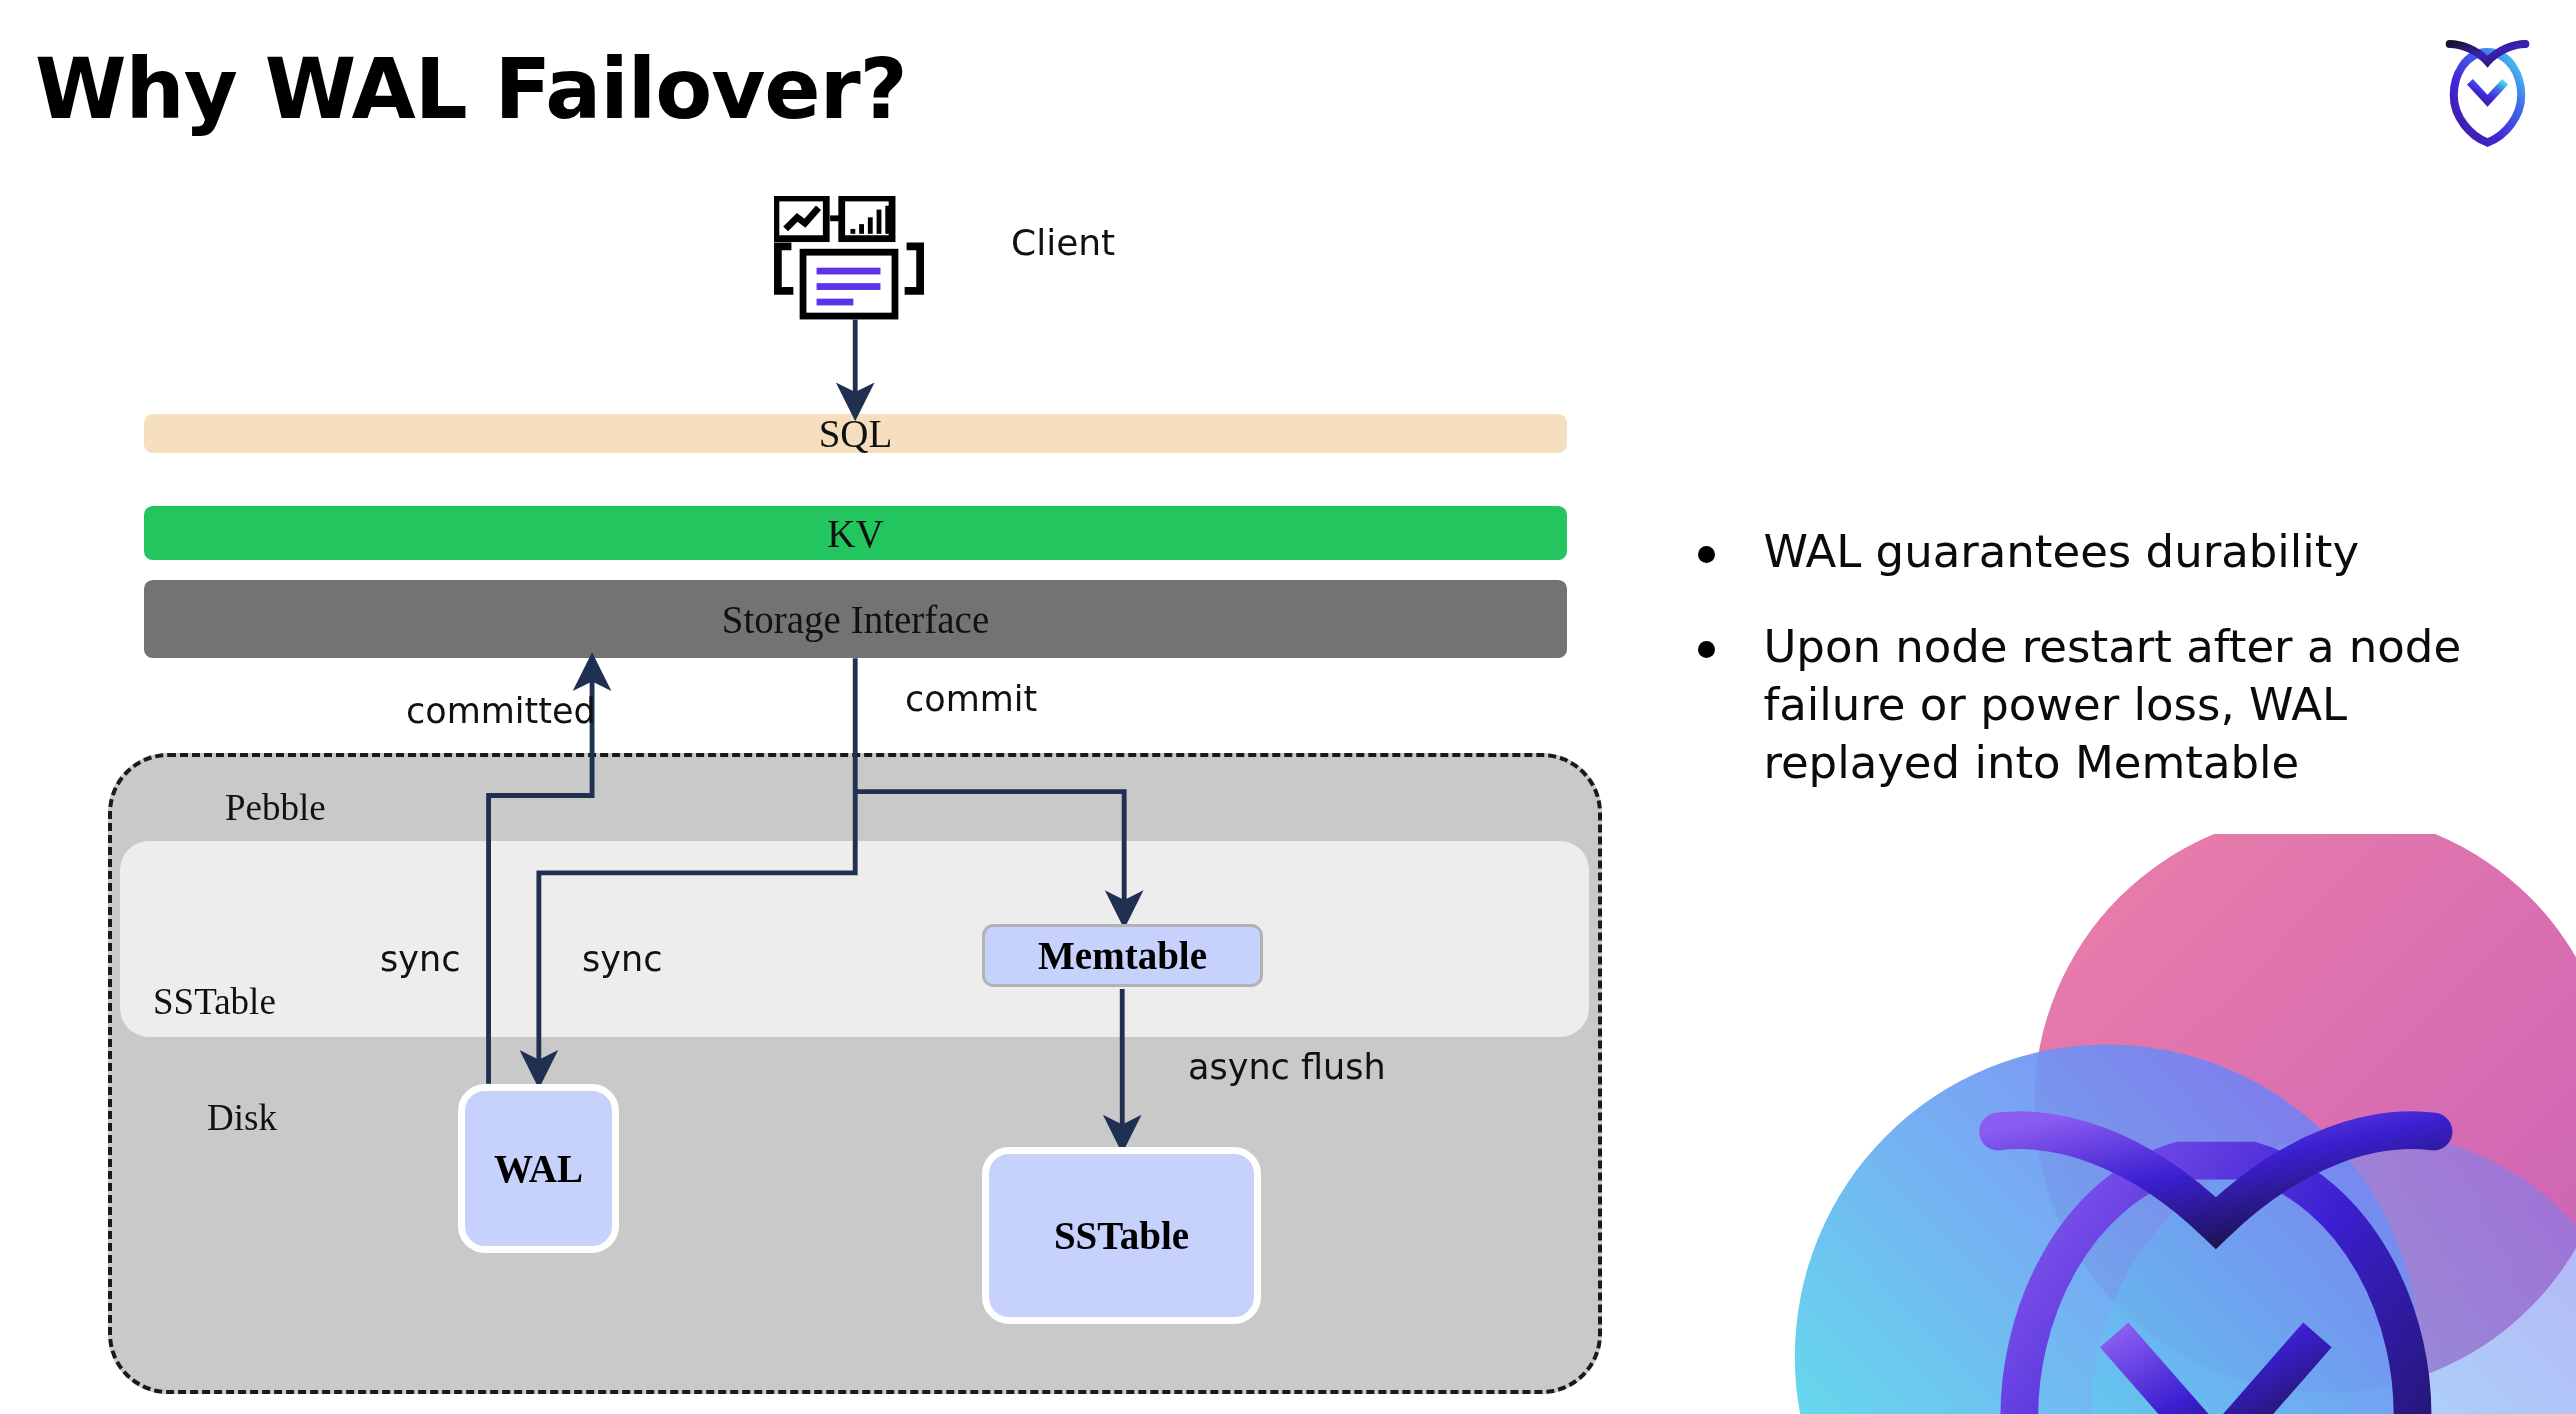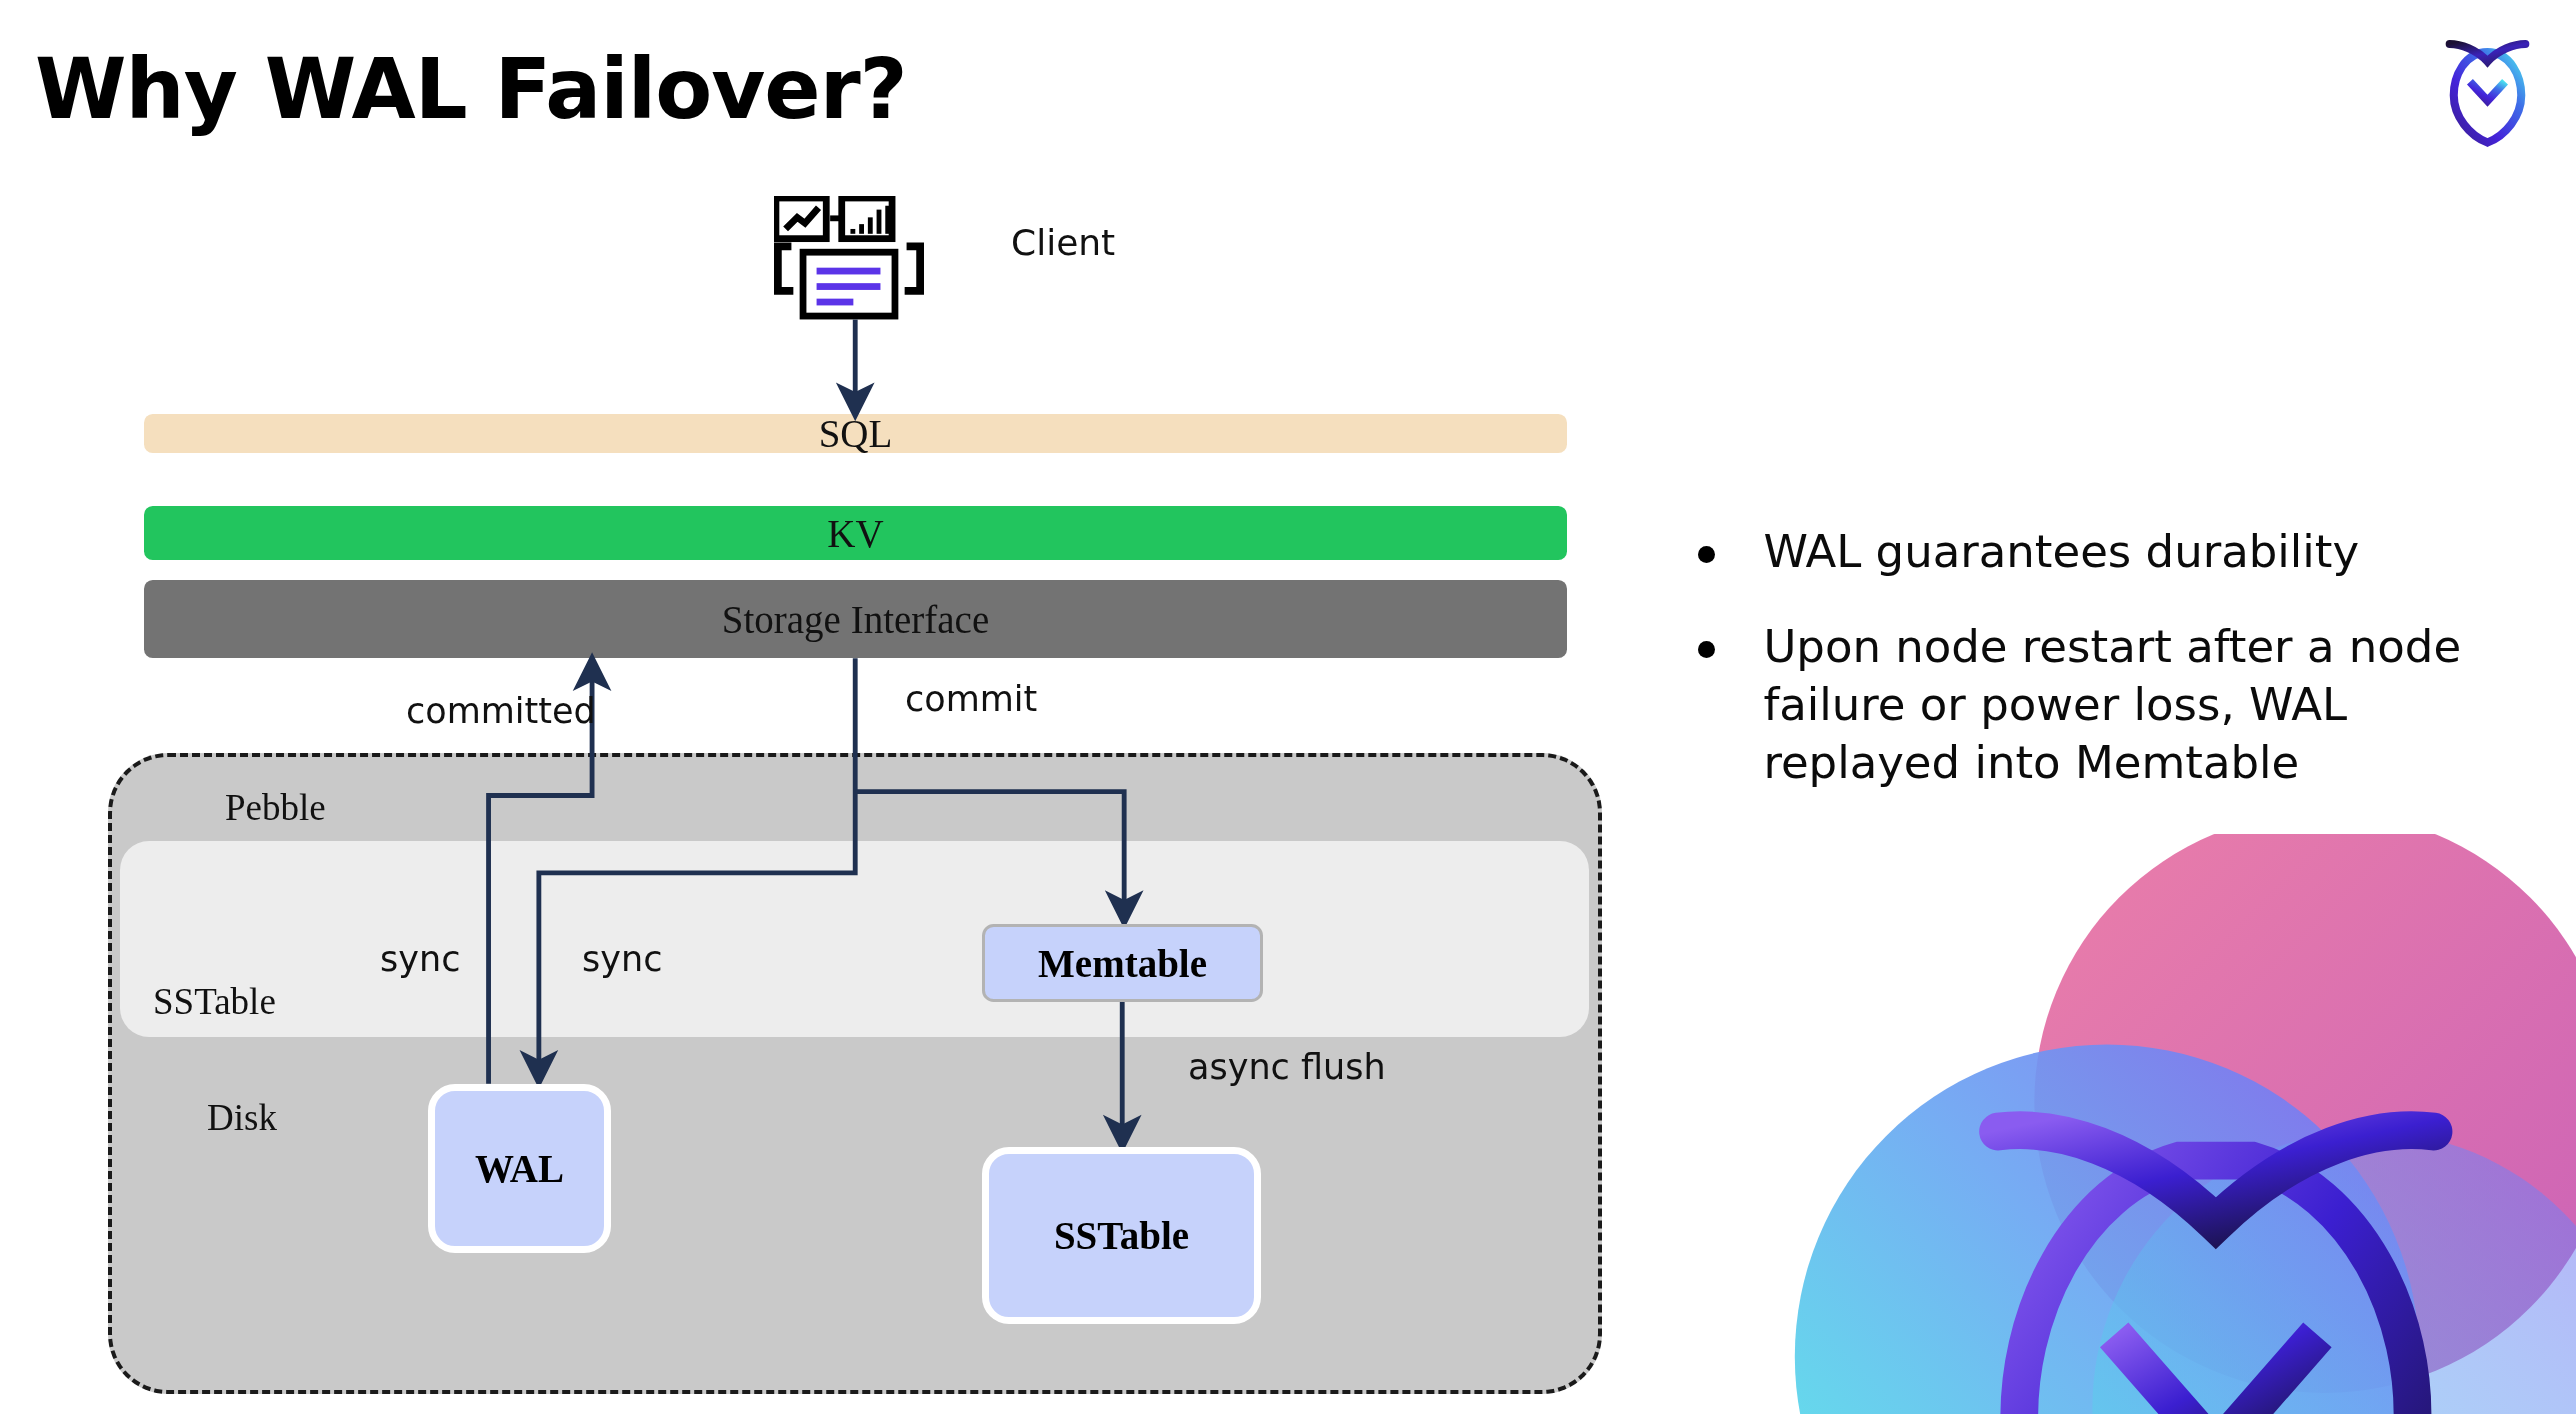--- a/index.html
+++ b/index.html
@@ -143,27 +143,27 @@
     display: flex;
     align-items: center;
     justify-content: center;
     background: #c6d2fb;
     font-family: "Liberation Serif", serif;
     font-weight: 700;
     color: #000000;
     box-sizing: border-box;
   }
   #box-memtable {
-    left: 982px; top: 924px; width: 281px; height: 78px;
+    left: 982px; top: 924px; width: 281px; height: 63px;
     border-radius: 11.6px;
     border: 3.9px solid #b3b3b3;
     font-size: 39px;
   }
   #box-wal {
-    left: 428px; top: 1084px; width: 183px; height: 169px;
+    left: 458px; top: 1084px; width: 161px; height: 169px;
     border-radius: 27px;
     border: 7.7px solid #ffffff;
     font-size: 39px;
   }
   #box-sstable {
     left: 982px; top: 1147px; width: 279px; height: 177px;
     border-radius: 27px;
     border: 7.7px solid #ffffff;
     font-size: 39px;
   }

